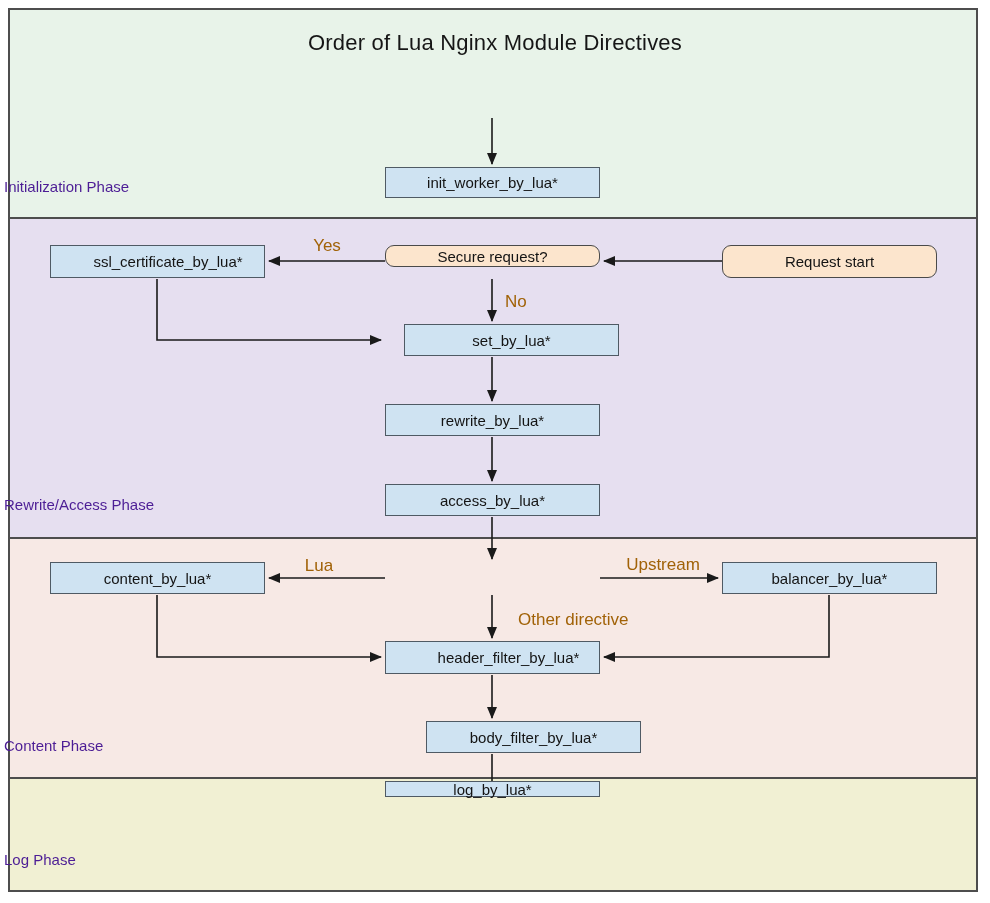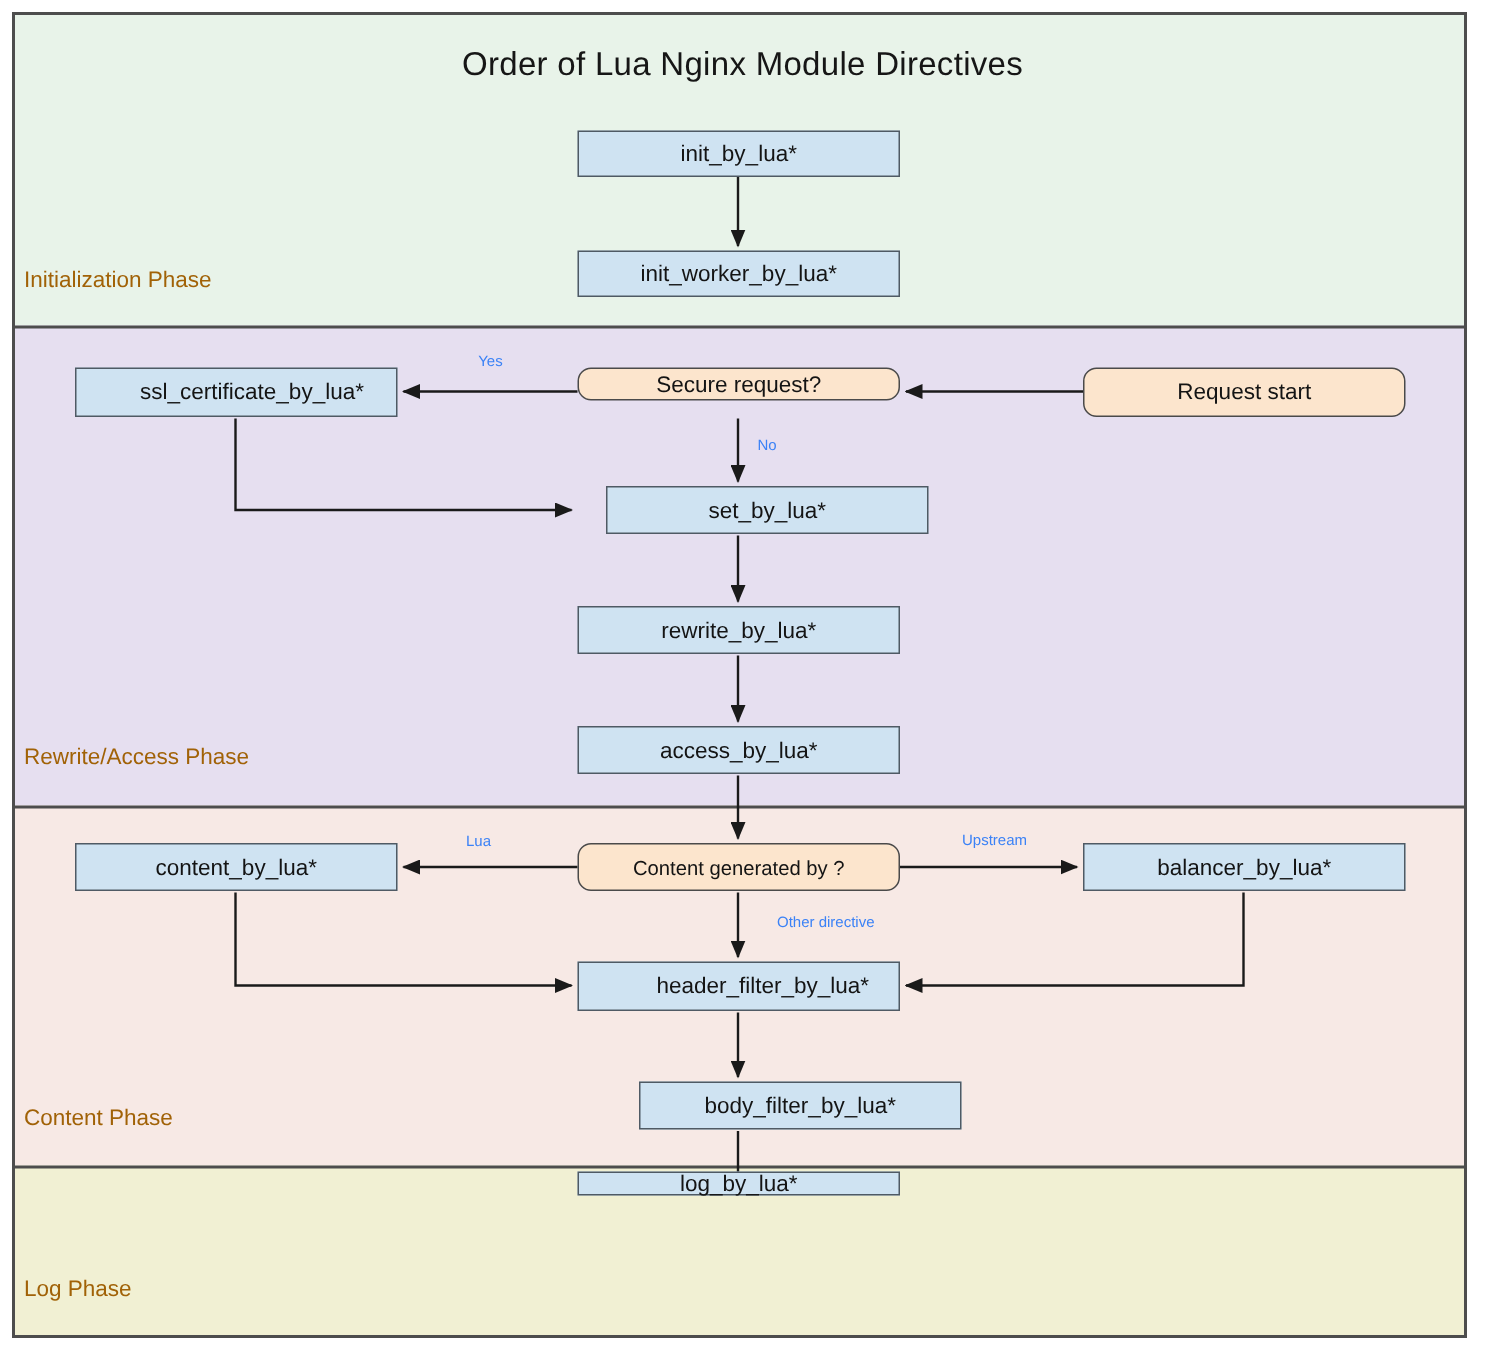--- a/index.html
+++ b/index.html
@@ -12,30 +12,30 @@
   .band { position: relative; width: 100%; box-sizing: border-box; }
   .band + .band { border-top: 2px solid #4d4d4d; }
   .band-init    { height: 207px; }
   .band-rewrite { height: 320px; }
   .band-content { height: 240px; }
   .band-log     { height: 113px; }
 
   .title { position: absolute; left: 0; top: 30px; width: 990px; text-align: center;
            font-size: 22px; color: #161616; letter-spacing: 0.2px; }
 
-  .phase-label { position: absolute; left: 16px; font-size: 15px; color: #a16207; }
+  .phase-label { position: absolute; left: 4px; font-size: 15px; color: #4c1d95; }
 
   .node { position: absolute; width: 215px; box-sizing: border-box;
           display: flex; align-items: center; justify-content: center;
           font-size: 15px; color: #141414; text-align: center; }
   .directive { background: #cfe3f2; border: 1.5px solid #4f5a64; }
   .decision  { background: #fce5cd; border: 1.5px solid #4a4a4a; border-radius: 9px; }
   .small-text { font-size: 13.5px; }
 
-  .edge-label { position: absolute; font-size: 10px; color: #3b82f6; white-space: nowrap; }
+  .edge-label { position: absolute; font-size: 17px; color: #a16207; white-space: nowrap; }
   .center-label { text-align: center; }
 
   svg.edges { position: absolute; left: 0; top: 0; width: 990px; height: 903px;
               pointer-events: none; }
   svg.edges polyline, svg.edges line { stroke: #1a1a1a; stroke-width: 1.6; fill: none; }
 </style>
 </head>
 <body>
 
 <div class="stage">
@@ -70,32 +70,30 @@
     <line x1="492" y1="517" x2="492" y2="559" marker-end="url(#arr)"></line>
     <line x1="385" y1="578" x2="269" y2="578" marker-end="url(#arr)"></line>
     <line x1="600" y1="578" x2="718" y2="578" marker-end="url(#arr)"></line>
     <line x1="492" y1="595" x2="492" y2="638" marker-end="url(#arr)"></line>
     <polyline points="157,595 157,657 381,657" marker-end="url(#arr)"></polyline>
     <polyline points="829,595 829,657 604,657" marker-end="url(#arr)"></polyline>
     <line x1="492" y1="675" x2="492" y2="718" marker-end="url(#arr)"></line>
     <line x1="492" y1="754" x2="492" y2="796" marker-end="url(#arr)"></line>
   </svg>
 
-  <div class="node directive" style="left:385px; top:87px;  height:31px;">init_by_lua*</div>
   <div class="node directive" style="left:385px; top:167px; height:31px;">init_worker_by_lua*</div>
 
   <div class="node directive" style="left:50px;  top:245px; height:33px;padding-left:21px;">ssl_certificate_by_lua*</div>
   <div class="node decision" style="left:385px; top:245px; height:22px;">Secure request?</div>
   <div class="node decision" style="left:722px; top:245px; height:33px;">Request start</div>
   <div class="node directive" style="left:385px; top:324px; height:32px;margin-left:19px;">set_by_lua*</div>
   <div class="node directive" style="left:385px; top:404px; height:32px;">rewrite_by_lua*</div>
   <div class="node directive" style="left:385px; top:484px; height:32px;">access_by_lua*</div>
 
   <div class="node directive" style="left:50px;  top:562px; height:32px;">content_by_lua*</div>
-  <div class="node decision small-text" style="left:385px; top:562px; height:32px;">Content generated by ?</div>
   <div class="node directive" style="left:722px; top:562px; height:32px;">balancer_by_lua*</div>
   <div class="node directive" style="left:385px; top:641px; height:33px;padding-left:32px;">header_filter_by_lua*</div>
   <div class="node directive" style="left:385px; top:721px; height:32px;margin-left:41px;">body_filter_by_lua*</div>
 
   <div class="node directive" style="left:385px; top:781px; height:16px;">log_by_lua*</div>
 
   <div class="edge-label center-label" style="left:300px; top:236px; width:54px;">Yes</div>
   <div class="edge-label" style="left:505px; top:292px;">No</div>
   <div class="edge-label center-label" style="left:292px; top:556px; width:54px;">Lua</div>
   <div class="edge-label center-label" style="left:613px; top:555px; width:100px;">Upstream</div>

